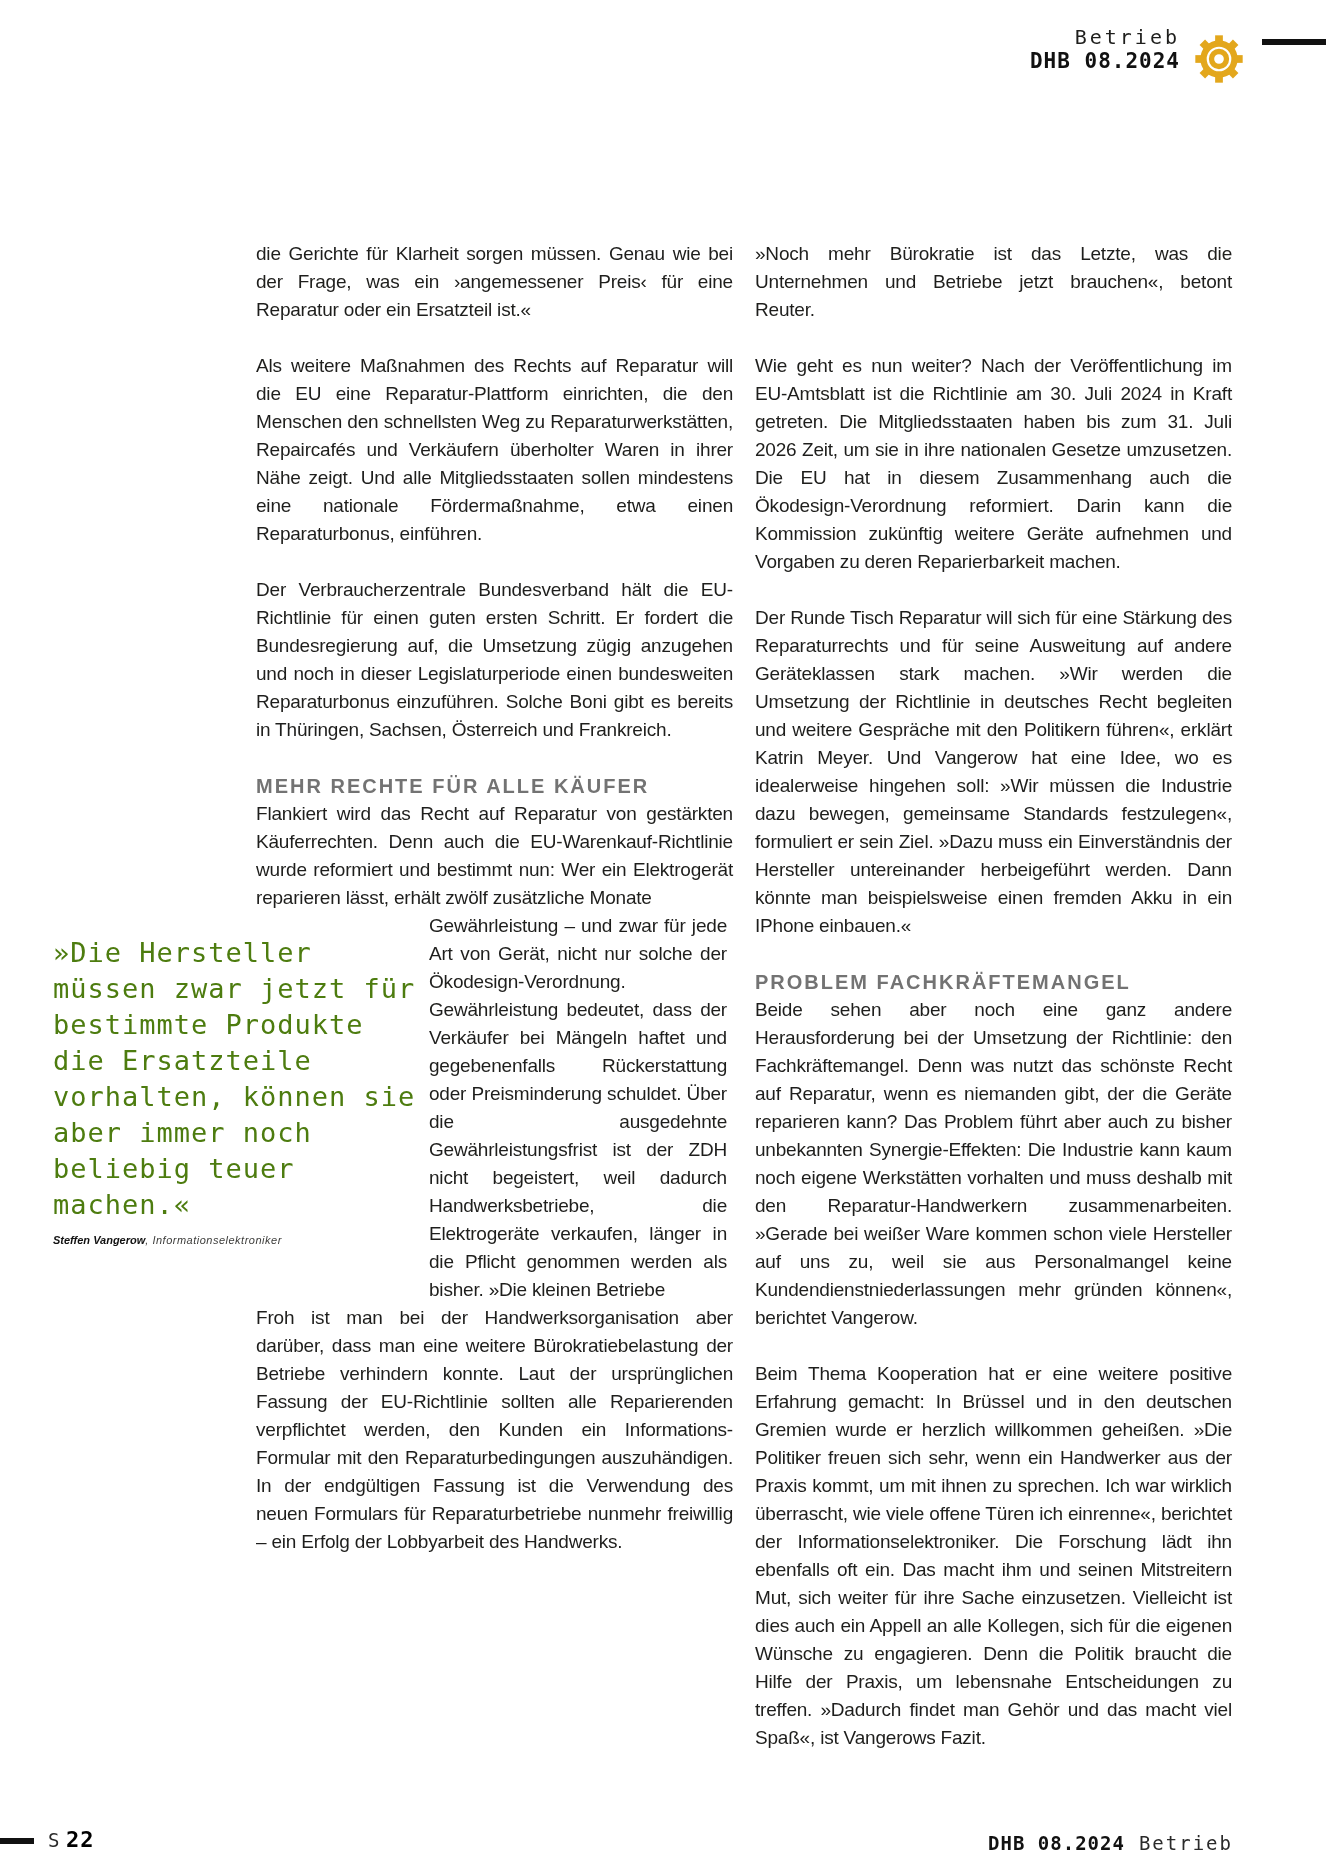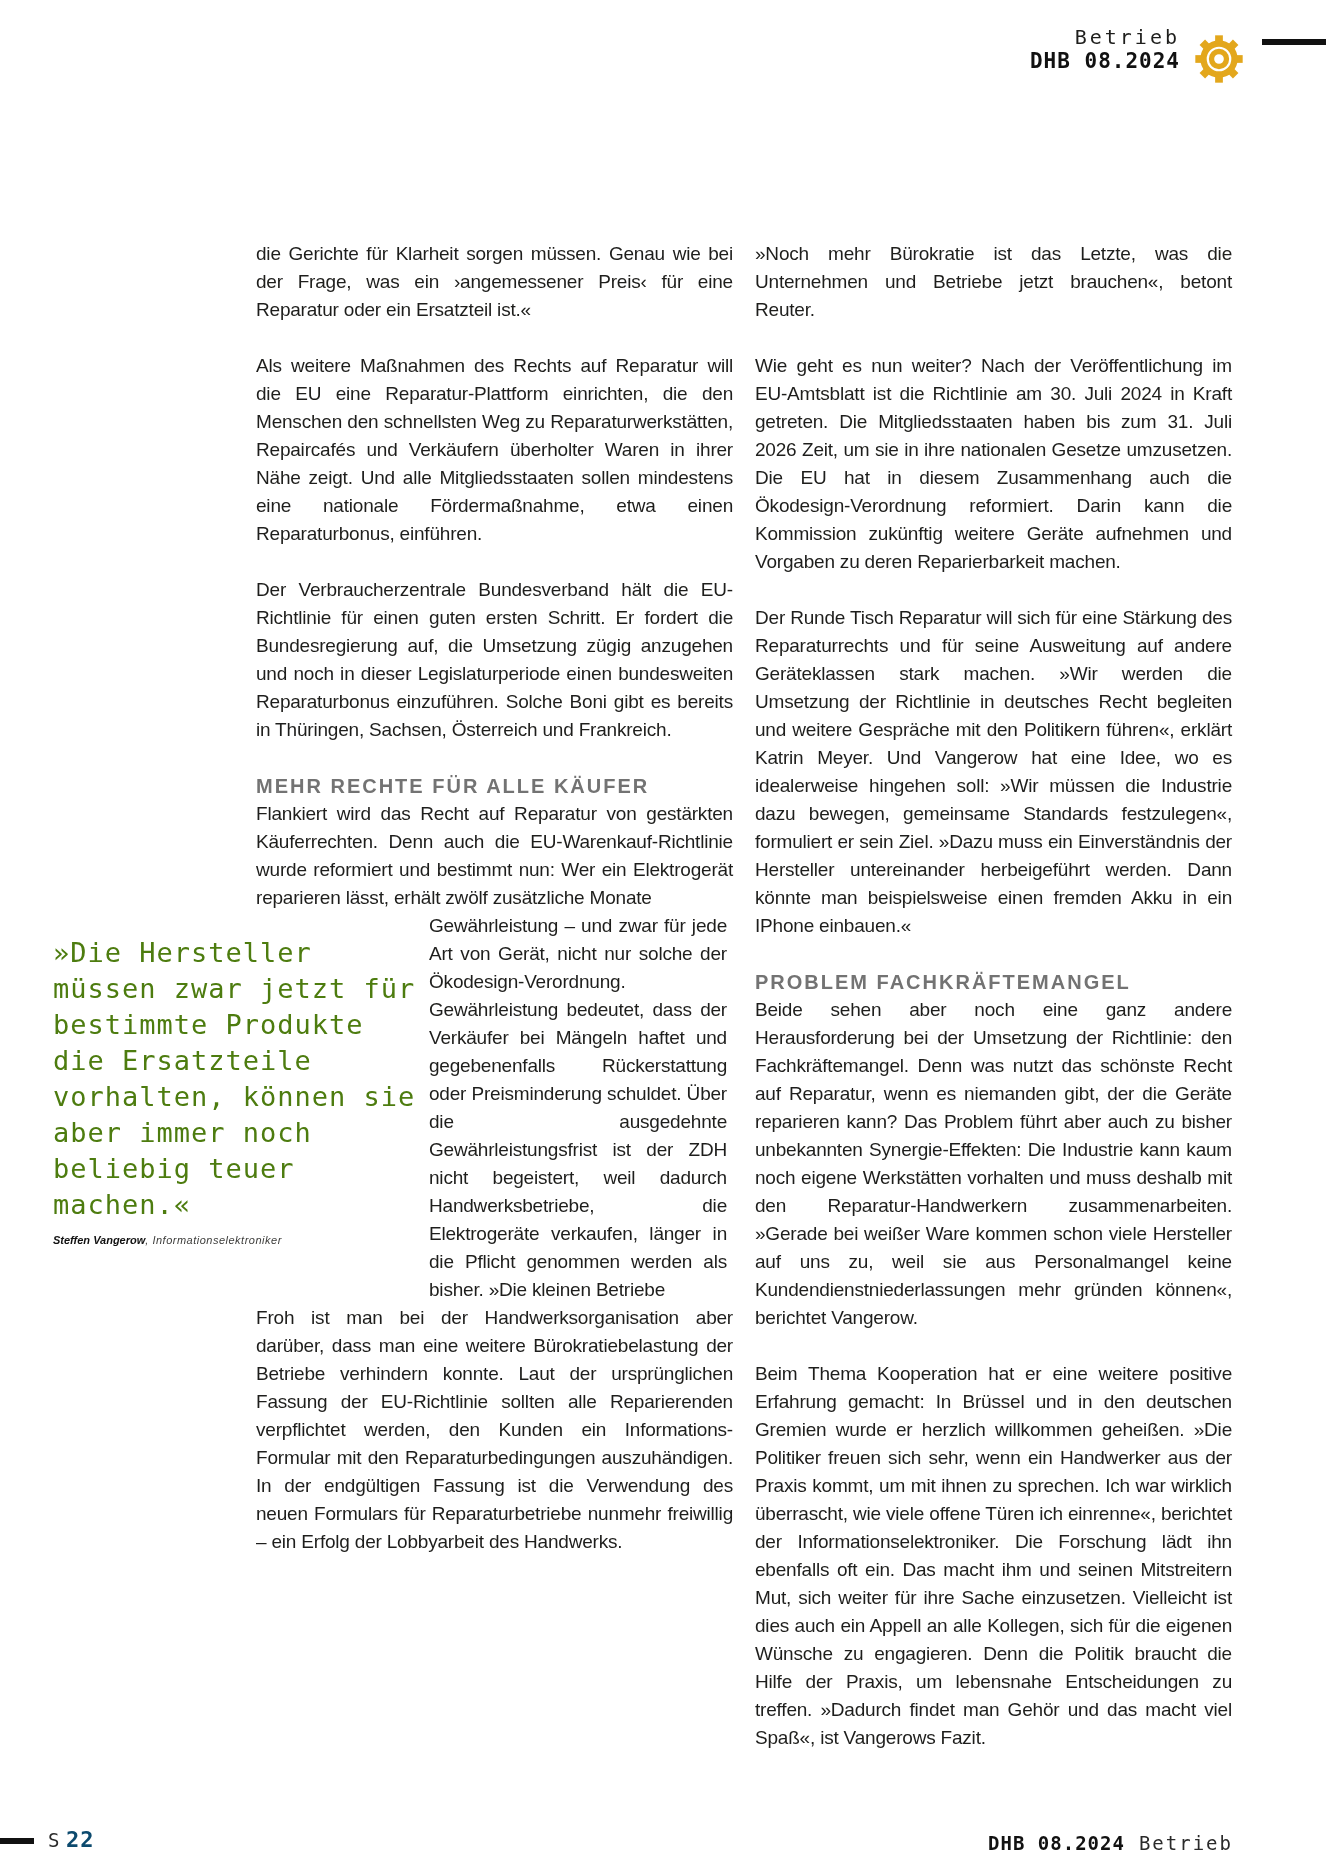--- a/index.html
+++ b/index.html
@@ -54,21 +54,21 @@
     position:absolute;left:53px;top:1230px;width:400px;
     font-size:11px;line-height:20px;font-style:italic;
   }
   .quote-author{font-weight:700;color:#111;}
   .quote-role{color:#3c3c3a;letter-spacing:0.5px;}
 
   
   .footer-rule{position:absolute;left:0;top:1838px;width:34px;height:6px;background:#111;}
   .footer-page{position:absolute;left:48px;top:1827px;}
   .footer-page .s{font-family:"DejaVu Sans Mono",monospace;font-size:19px;color:#2a2a2a;letter-spacing:2px;}
-  .footer-page .num{font-family:"DejaVu Sans Mono",monospace;font-weight:700;font-size:22px;color:#0c4a6e;letter-spacing:1px;}
+  .footer-page .num{font-family:"DejaVu Sans Mono",monospace;font-weight:700;font-size:22px;color:#000000;letter-spacing:1px;}
   .footer-right{position:absolute;right:93px;top:1832px;}
   .footer-right .issue{font-family:"DejaVu Sans Mono",monospace;font-weight:700;font-size:19px;color:#111;letter-spacing:1px;}
   .footer-right .section{font-family:"DejaVu Sans Mono",monospace;font-size:19px;color:#2a2a2a;letter-spacing:2px;margin-left:14px;}
 </style>
 </head>
 <body>
 
 <div class="page">
 
   <div class="header-block">

